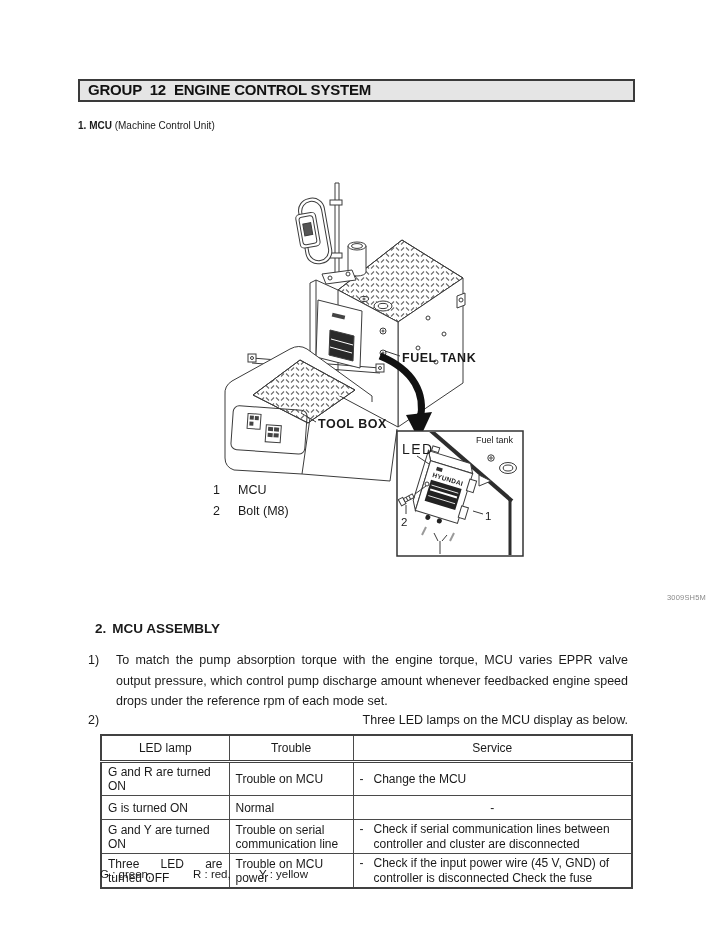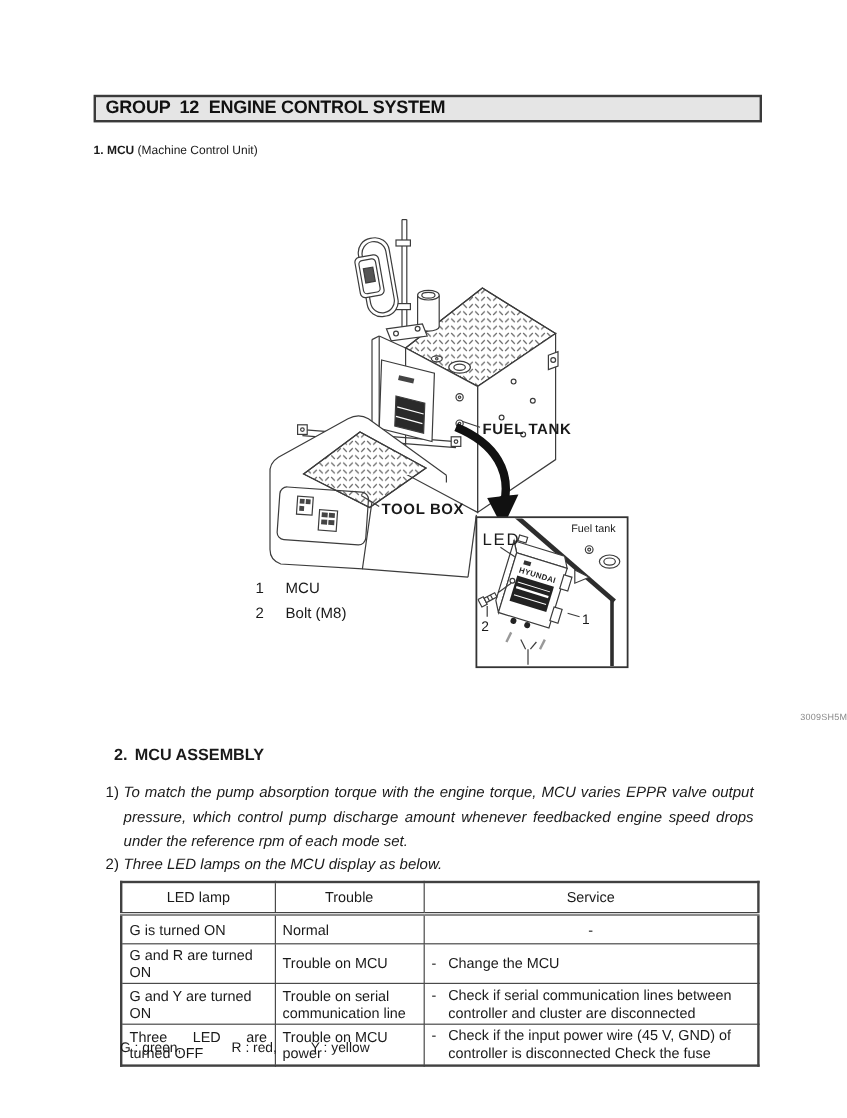--- a/index.html
+++ b/index.html
@@ -23,24 +23,24 @@
   svg text{font-family:"Liberation Sans",sans-serif;fill:#1a1a1a;}
   .parts{position:absolute;left:133px;top:330px;font-size:12.5px;line-height:21px;}
   .parts .row{display:flex;}
   .parts .no{width:25px;}
   .refcode{position:absolute;left:560px;top:443px;width:80px;text-align:right;
            font-size:7.5px;color:#8a8a8a;letter-spacing:0.2px;}
 
   
   .para{position:absolute;left:88px;width:540px;font-size:12.5px;line-height:20.5px;}
   .para .mk{position:absolute;left:0;top:0;}
-  .para .tx{margin-left:15px;text-align:justify;font-style:italic;}
+  .para .tx{margin-left:28px;text-align:justify;}
   .p1{top:650px;}
   .p2{top:710px;}
-  .p2 .tx{text-align:left;}
+  .p2 .tx{text-align:right;}
 
   
   .tblwrap{position:absolute;left:100px;top:734px;width:531px;}
   table{border-collapse:collapse;width:100%;table-layout:fixed;font-size:12px;color:#1a1a1a;padding-left:24px;}
   col.c1{width:128px;} col.c2{width:124px;} col.c3{width:279px;}
   th,td{border:1px solid #4a4a4a;padding:2px 6px;vertical-align:middle;font-weight:normal;}
   table{border:2px solid #414141;}
   thead th{text-align:center;height:20px;border-bottom:3px double #414141;}
   td{height:19px;}
   td.tall{height:29px;margin-left:40px;}
@@ -289,35 +289,35 @@
         </colgroup>
       <thead>
         <tr>
           <th>LED lamp</th>
           <th>Trouble</th>
           <th>Service</th>
         </tr>
       </thead>
       <tbody>
         <tr>
-          <td>G is turned ON</td>
-          <td>Normal</td>
-          <td class="cen">-</td>
-        </tr>
-        <tr>
           <td>G and R are turned ON</td>
           <td>Trouble on MCU</td>
           <td>
             <div class="svc">
                 <span class="dash">-</span>
                 <span class="stx">Change the MCU</span>
               </div>
           </td>
         </tr>
         <tr>
+          <td>G is turned ON</td>
+          <td>Normal</td>
+          <td class="cen">-</td>
+        </tr>
+        <tr>
           <td class="tall">G and Y are turned ON</td>
           <td class="tall">Trouble on serial communication line</td>
           <td class="tall">
             <div class="svc">
                 <span class="dash">-</span>
                 <span class="stx">Check if serial communication lines between controller and cluster are disconnected</span>
               </div>
           </td>
         </tr>
         <tr>

